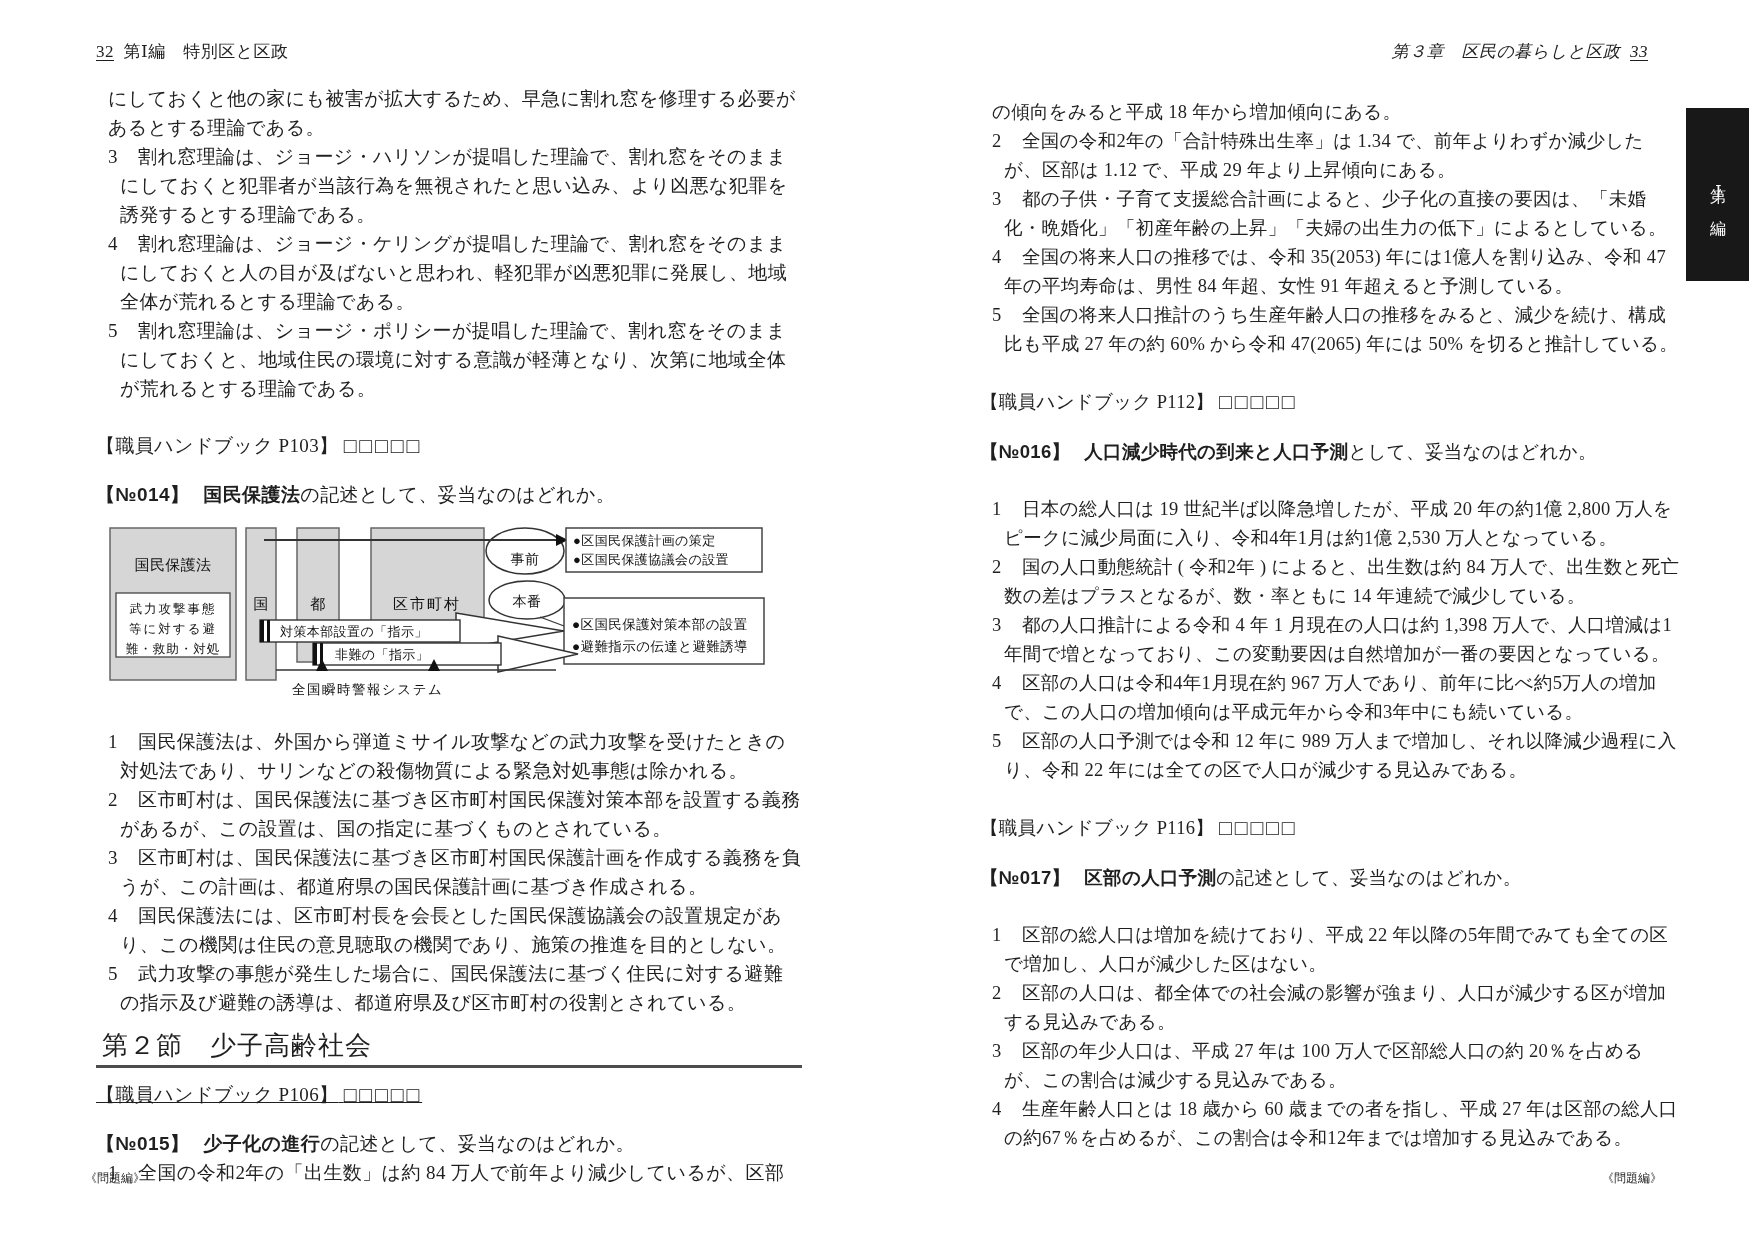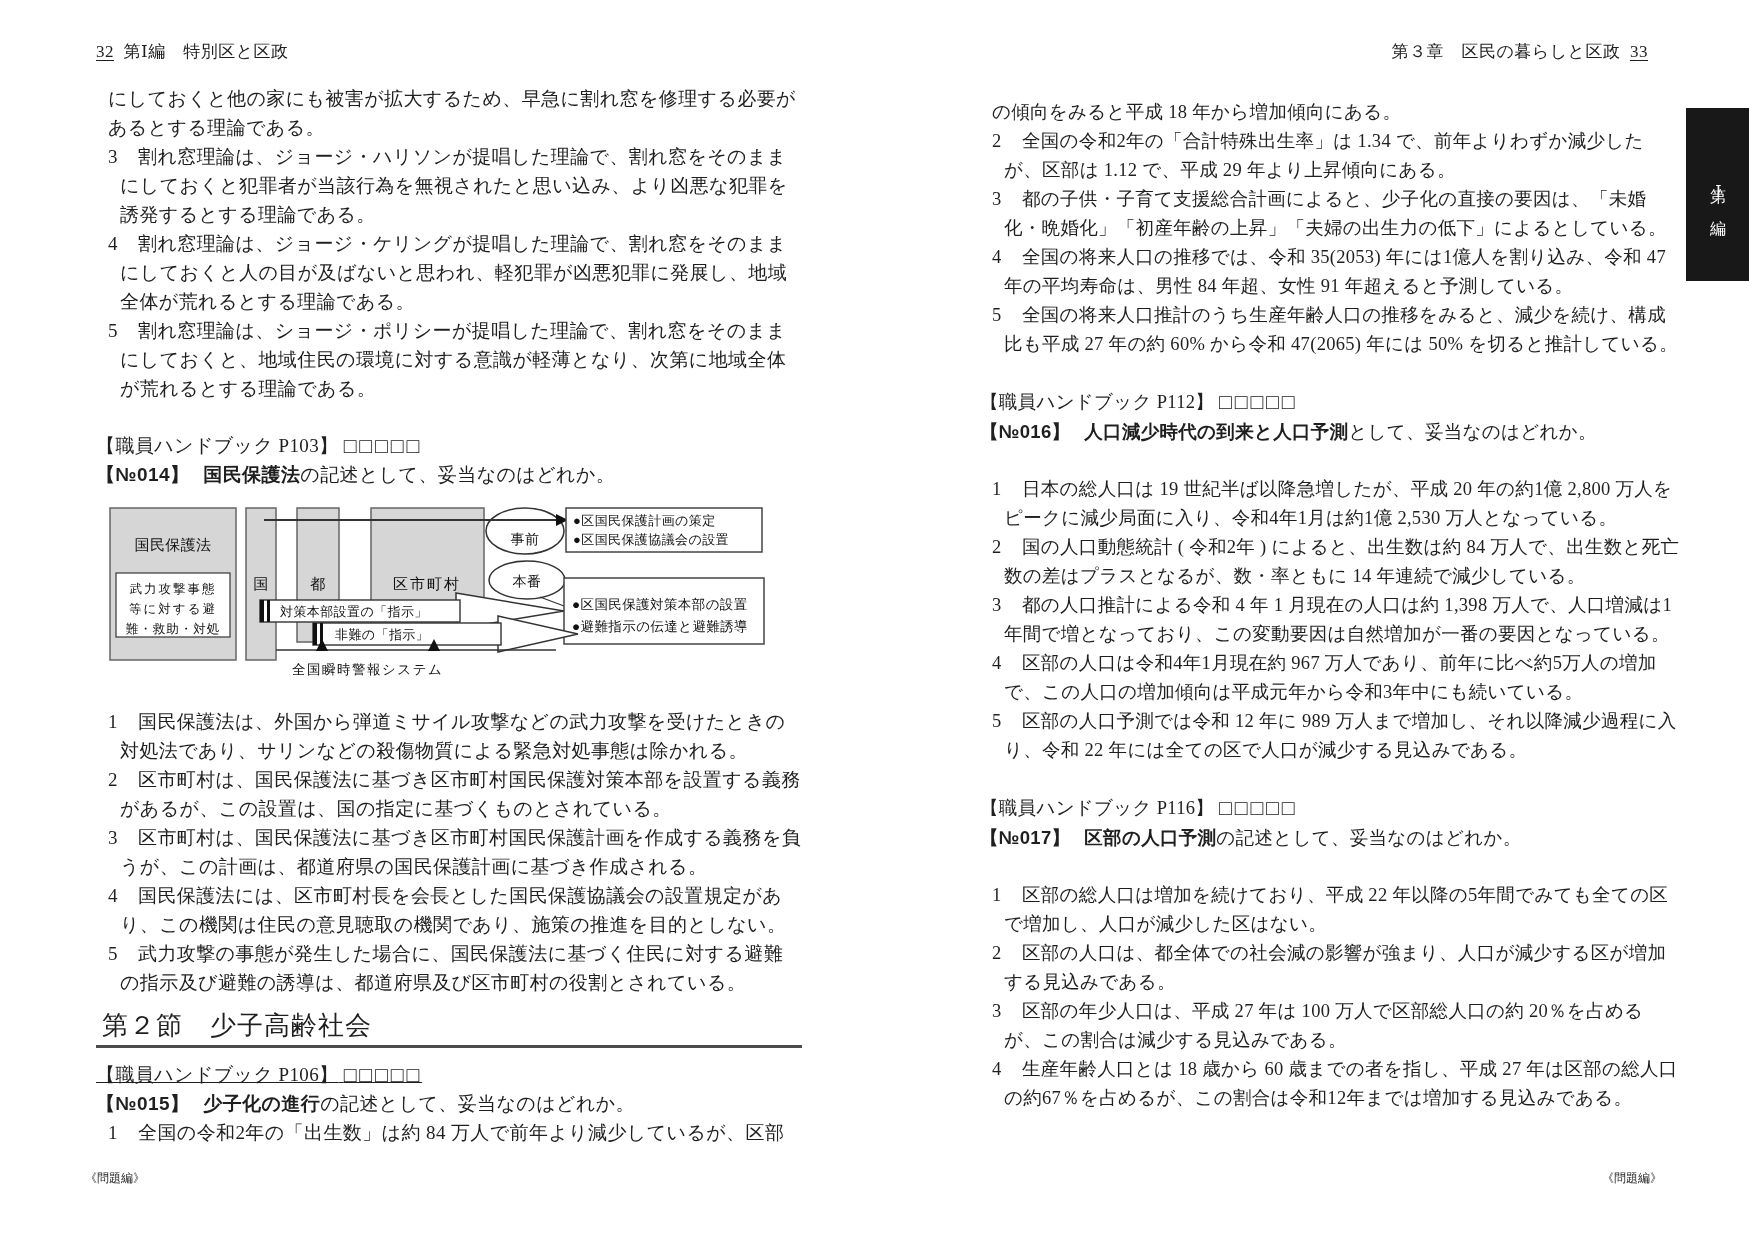--- a/index.html
+++ b/index.html
@@ -4,40 +4,40 @@
 <style>
   html,body{margin:0;padding:0;background:#e8e8e8;}
   .canvas{
     position:relative;width:1749px;height:1241px;background:#ffffff;
     font-family:"Liberation Serif","DejaVu Serif",serif;color:#1f1f1f;
     overflow:hidden;
   }
   
   .runhead{position:absolute;top:40px;font-size:17px;letter-spacing:.5px;white-space:nowrap;}
   .runhead-left{left:96px;}
-  .runhead-right{left:980px;width:668px;text-align:right;}
+  .runhead-right{left:980px;width:668px;text-align:right;font-style:italic;}
   .pgnum{text-decoration:underline;text-underline-offset:3px;}
   .runfoot{position:absolute;top:1170px;font-size:12px;white-space:nowrap;}
   .runfoot-left{left:85px;}
   .runfoot-right{left:1440px;width:222px;text-align:right;}
 
   
   .col{position:absolute;line-height:29px;}
   .col-left{left:96px;top:84px;width:706px;font-size:19px;letter-spacing:.4px;}
   .col-right{left:980px;top:98px;width:700px;font-size:18.5px;letter-spacing:.3px;}
 
   .cont{padding-left:12px;}
   .item{padding-left:24px;text-indent:-12px;}
   .item .num{display:inline-block;width:30px;text-indent:0;}
 
   .handbook{margin-top:28px;white-space:nowrap;}
   .handbook.tight{margin-top:12px;text-decoration:underline;}
   .col-right .handbook{}
   .boxes{font-family:"Liberation Sans","DejaVu Sans",sans-serif;font-size:21px;letter-spacing:3px;color:#222;vertical-align:-1px;}
-  .qline{white-space:nowrap;}
+  .qline{white-space:nowrap;margin-top:20px;}
   .qno{font-family:"Liberation Sans","DejaVu Sans",sans-serif;font-weight:bold;margin-right:14px;}
   .qsubject{font-family:"Liberation Sans","DejaVu Sans",sans-serif;font-weight:bold;}
   .first-gap{}
   .col-right .first-gap{margin-top:28px;}
 
   .section-head{
     margin-top:14px;padding:0 0 5px 6px;border-bottom:3px solid #4c4c4c;
     font-family:"Liberation Sans","DejaVu Sans",sans-serif;font-weight:normal;font-size:26px;letter-spacing:1px;
   }
 

